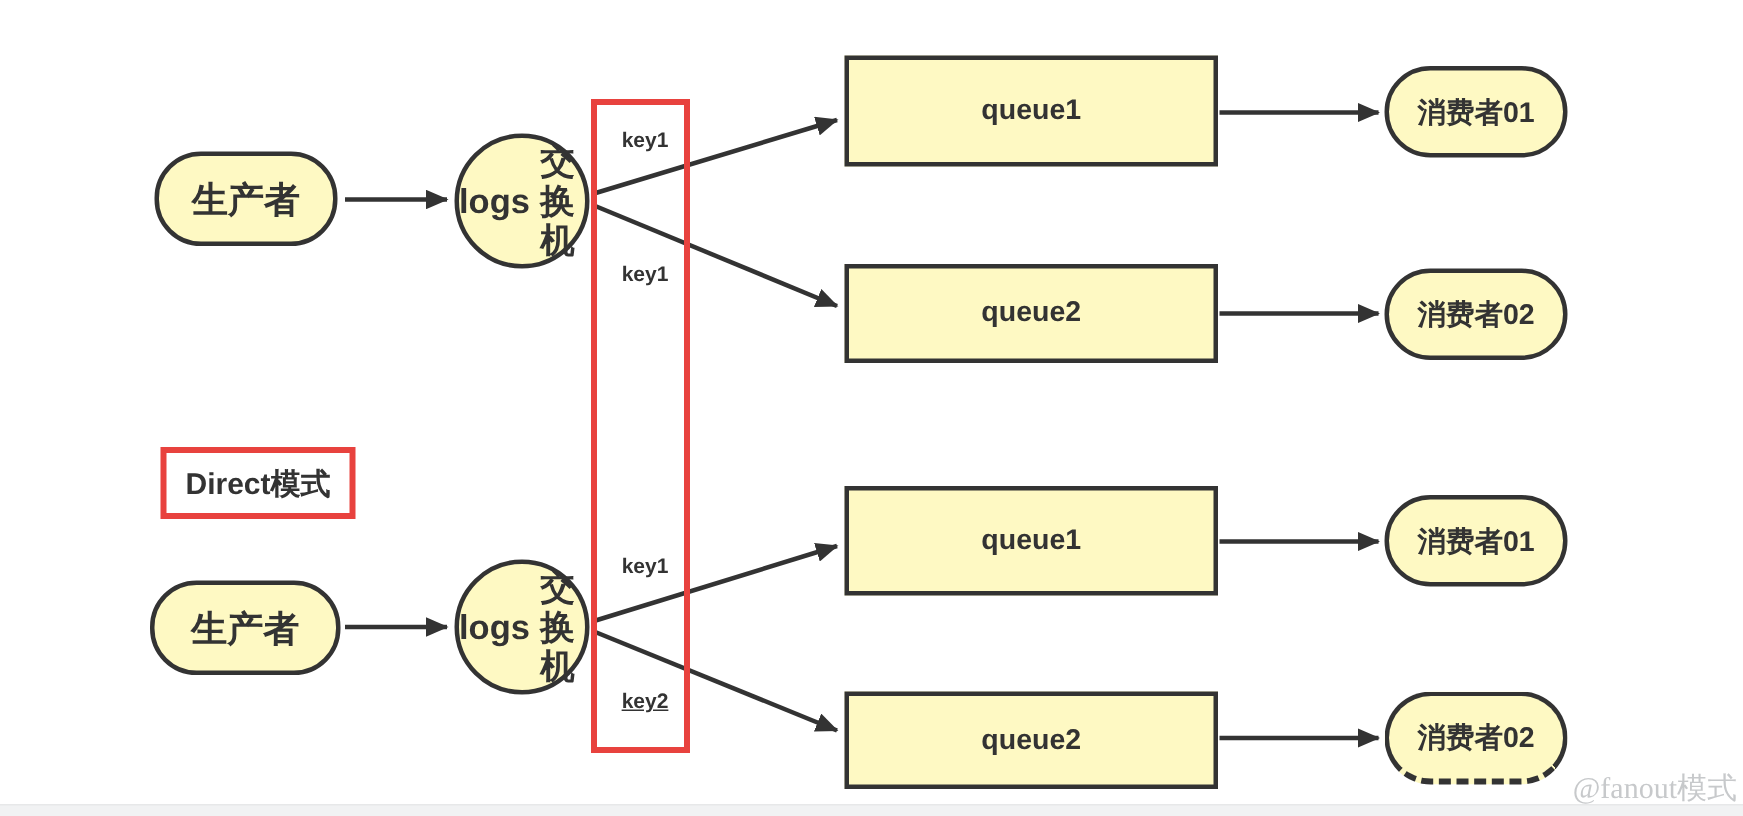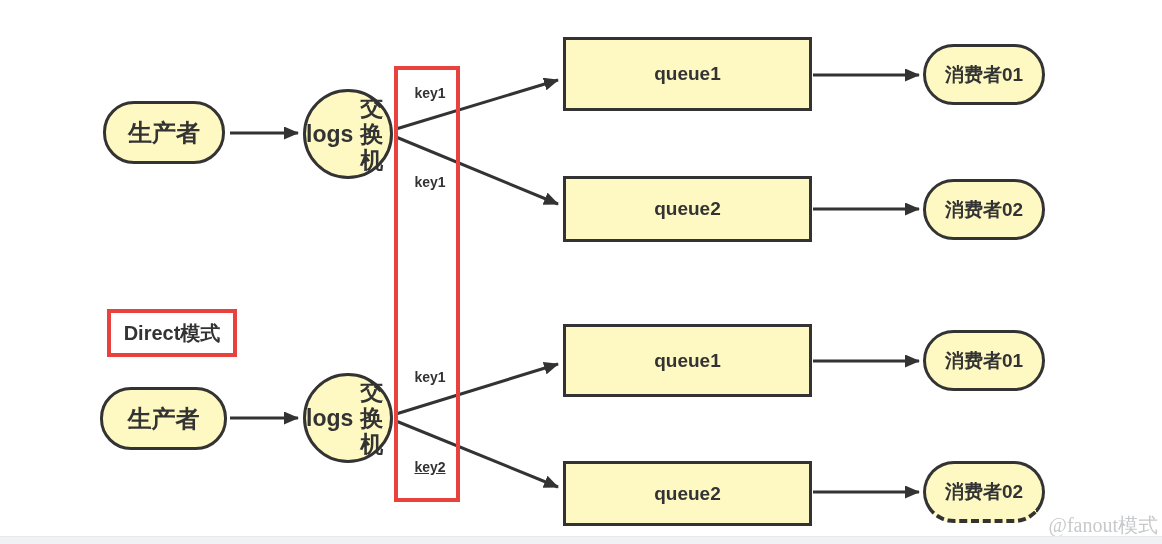--- a/index.html
+++ b/index.html
@@ -77,21 +77,21 @@
   </div>
 
   <div class="shape stadium" style="left:923px;top:44px;width:122px;height:61px;font-size:19px;">
     <span>消费者01</span>
   </div>
   <div class="shape stadium" style="left:923px;top:179px;width:122px;height:61px;font-size:19px;">
     <span>消费者02</span>
   </div>
 
 
-  <div class="shape mode-box" style="left:107px;top:309px;width:130px;height:48px;font-size:20px;">
+  <div class="shape mode-box" style="left:107px;top:298px;width:130px;height:48px;font-size:20px;">
     <span>Direct模式</span>
   </div>
 
   <div class="shape stadium" style="left:100px;top:387px;width:127px;height:63px;">
     <span>生产者</span>
   </div>
 
   <div class="shape circle" style="left:303px;top:373px;width:90px;height:90px;">
     <span>logs</span>
     <span>交换机</span>

